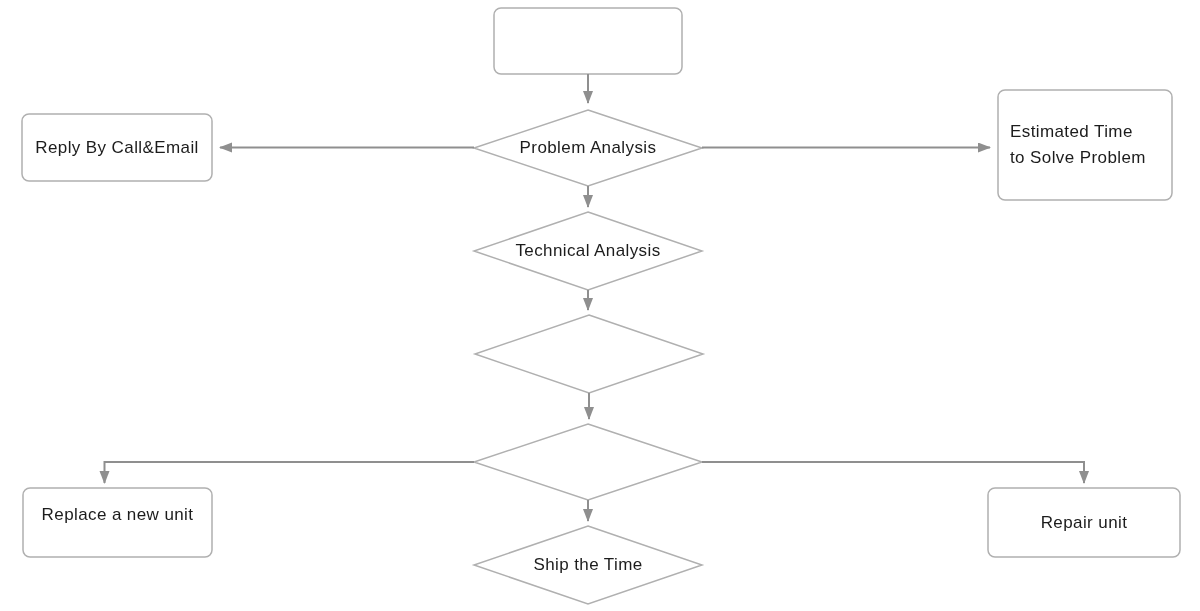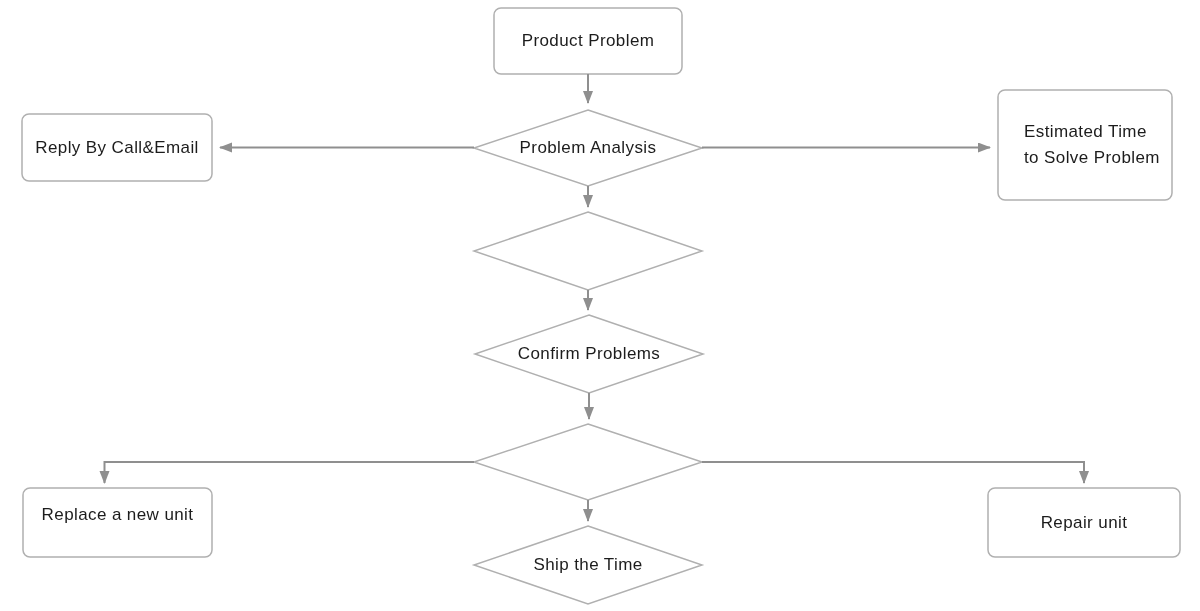--- a/index.html
+++ b/index.html
@@ -21,21 +21,21 @@
     font-size: 17px;
     letter-spacing: 0.4px;
     line-height: 26px;
     color: #1c1c1c;
     white-space: pre-line;
     pointer-events: none;
   }
   .label.left-align {
     justify-content: flex-start;
     text-align: left;
-    padding-left: 26px;
+    padding-left: 12px;
     box-sizing: border-box;
   }
 </style>
 </head>
 <body>
 
 <div class="canvas">
 
   <svg width="1200" height="611" viewBox="0 0 1200 611">
     <defs>
@@ -66,23 +66,22 @@
       <path d="M702 147.5 L990 147.5" stroke="#8f8f8f"></path>
       <path d="M588 186 L588 207" stroke="#8f8f8f"></path>
       <path d="M588 290 L588 310" stroke="#8f8f8f"></path>
       <path d="M589 393 L589 419" stroke="#8f8f8f"></path>
       <path d="M474 462 L104.5 462 L104.5 483" stroke="#8f8f8f"></path>
       <path d="M702 462 L1084 462 L1084 483" stroke="#8f8f8f"></path>
       <path d="M588 500 L588 521" stroke="#8f8f8f"></path>
     </g>
   </svg>
 
-  <div class="label" style="left:494px; top:8px;   width:188px; height:66px;">Product Problem</div>
   <div class="label" style="left:474px; top:110px; width:228px; height:76px;">Problem Analysis</div>
   <div class="label" style="left:22px;  top:114px; width:190px; height:67px;">Reply By Call&amp;Email</div>
   <div class="label left-align" style="left:998px; top:90px; width:174px; height:110px;">Estimated Time
 to Solve Problem</div>
-  <div class="label" style="left:475px; top:315px; width:228px; height:78px;">Confirm Problems</div>
+  <div class="label" style="left:474px; top:212px; width:228px; height:78px;">Technical Analysis</div>
   <div class="label" style="left:23px;  top:488px; width:189px; height:53px;">Replace a new unit</div>
   <div class="label" style="left:988px; top:488px; width:192px; height:69px;">Repair unit</div>
   <div class="label" style="left:474px; top:526px; width:228px; height:78px;">Ship the Time</div>
 
 </div>
 
 </body></html>

